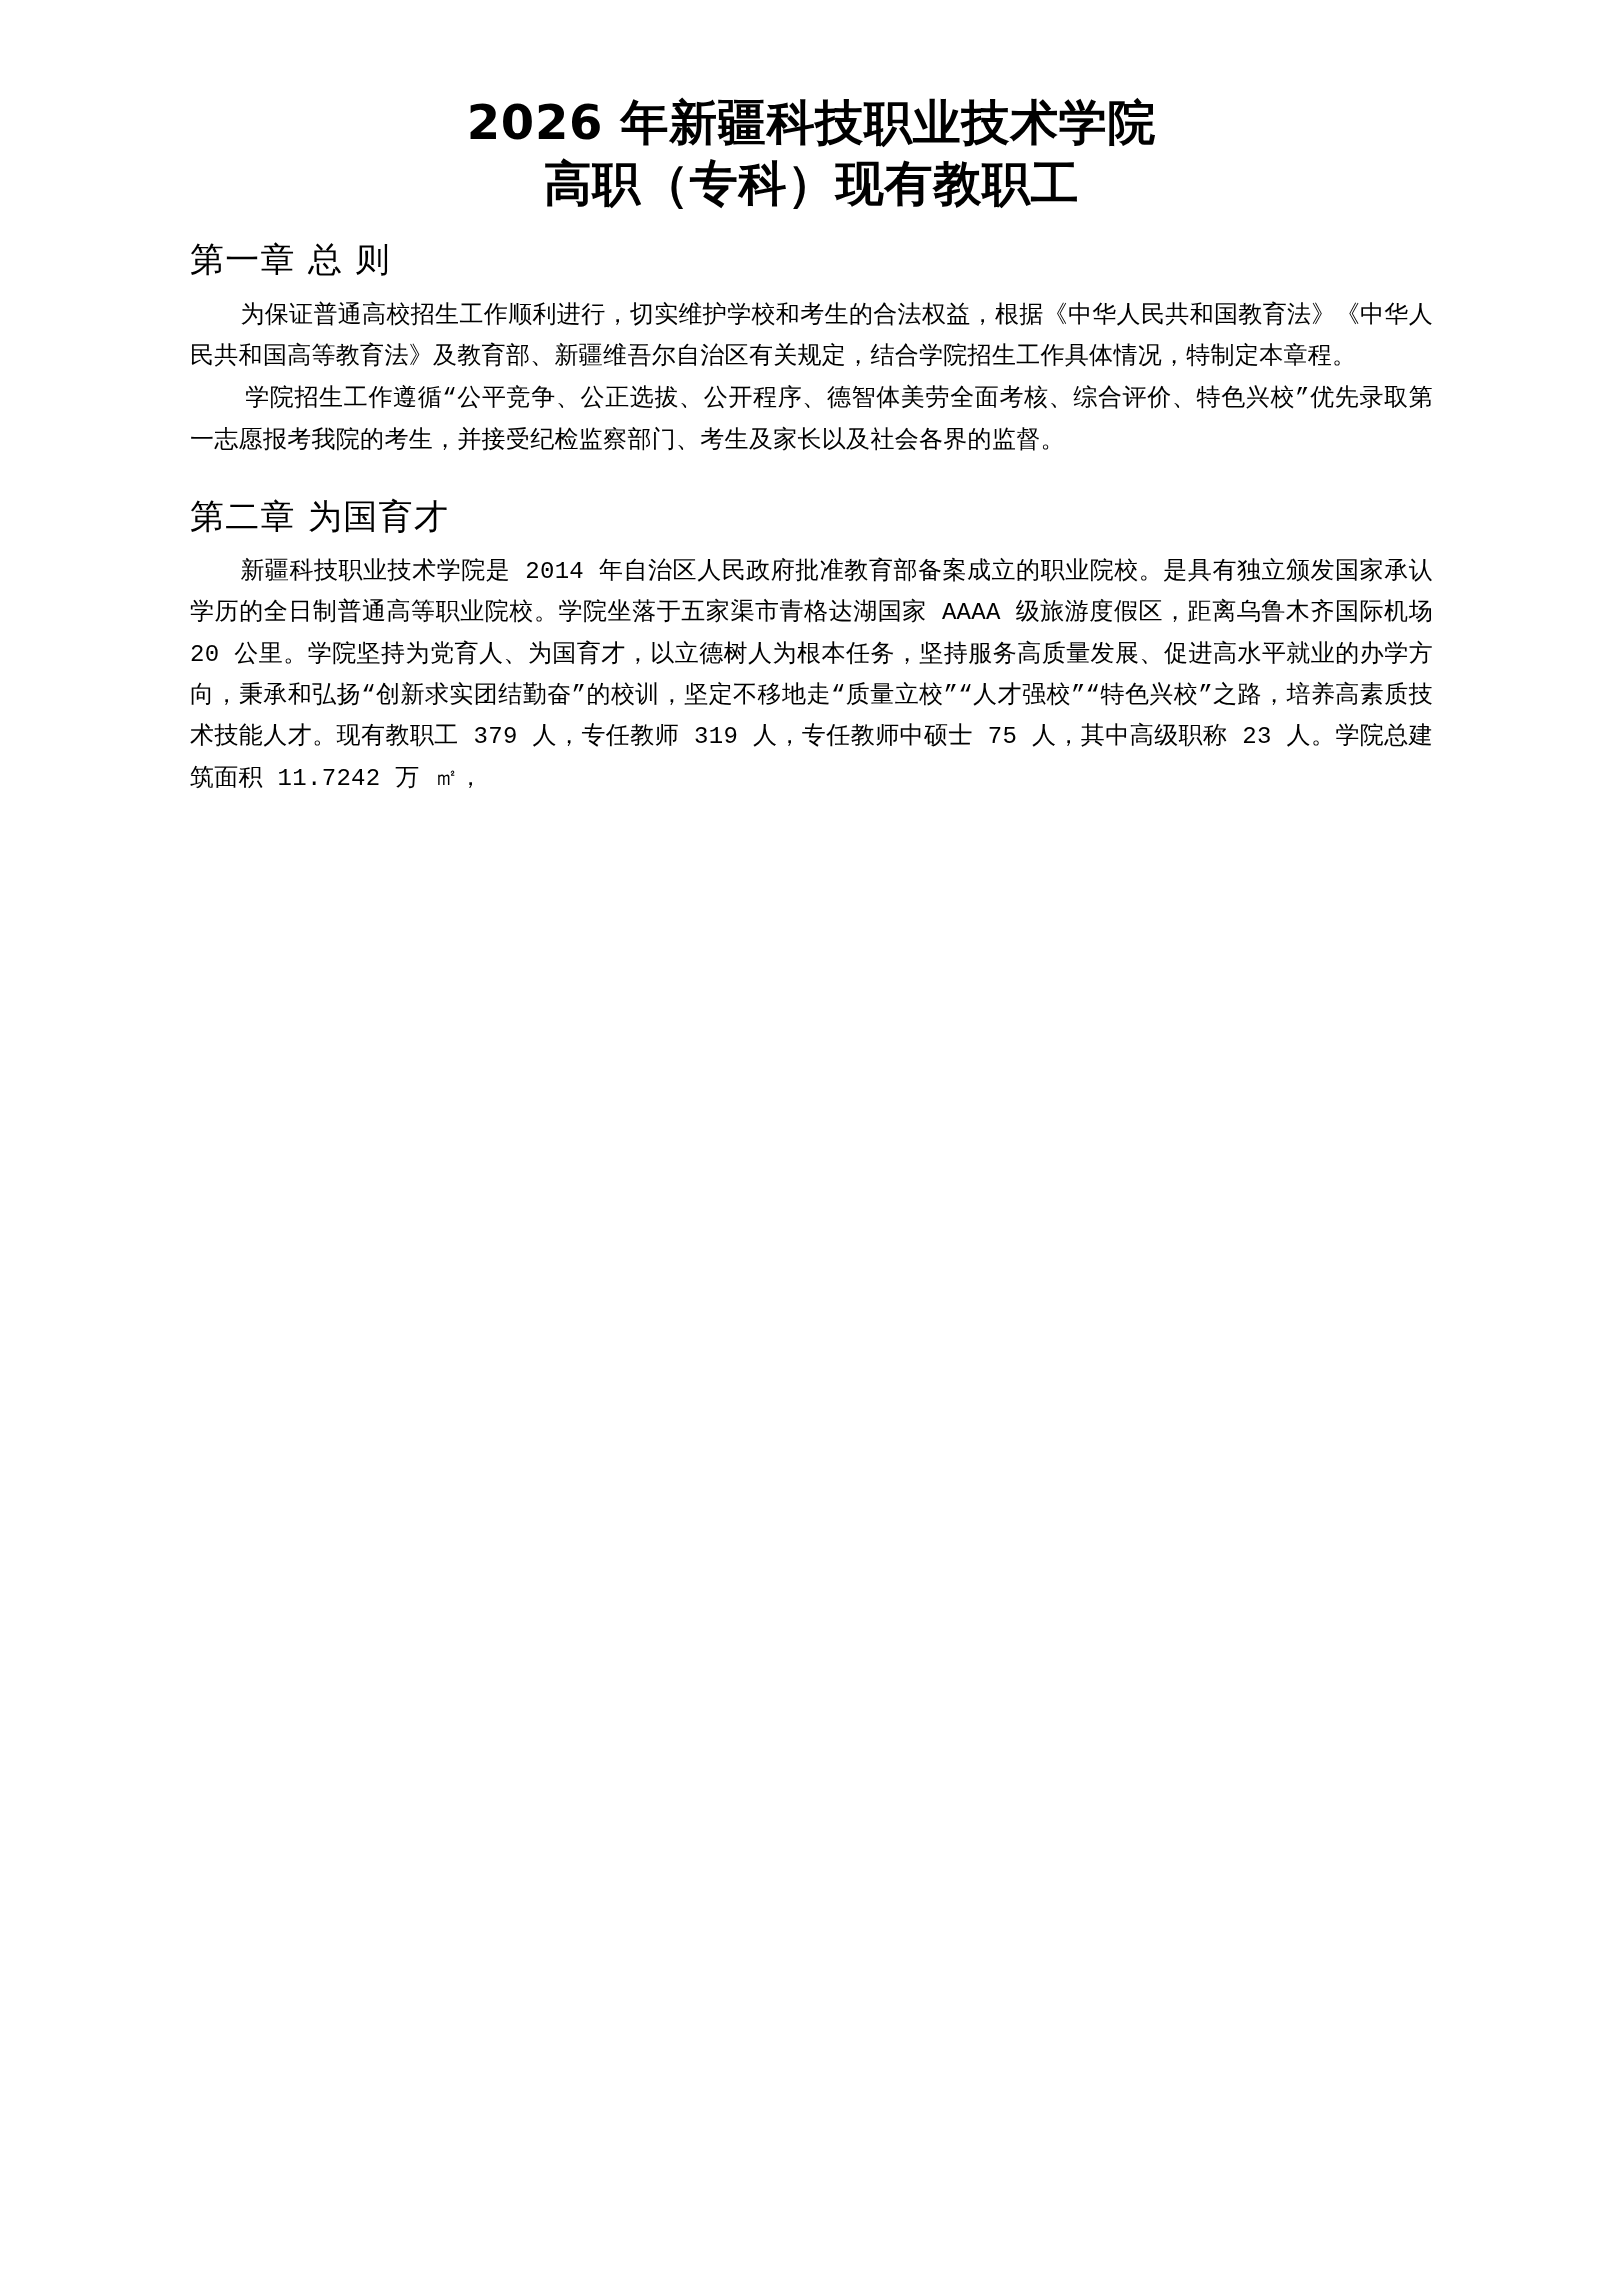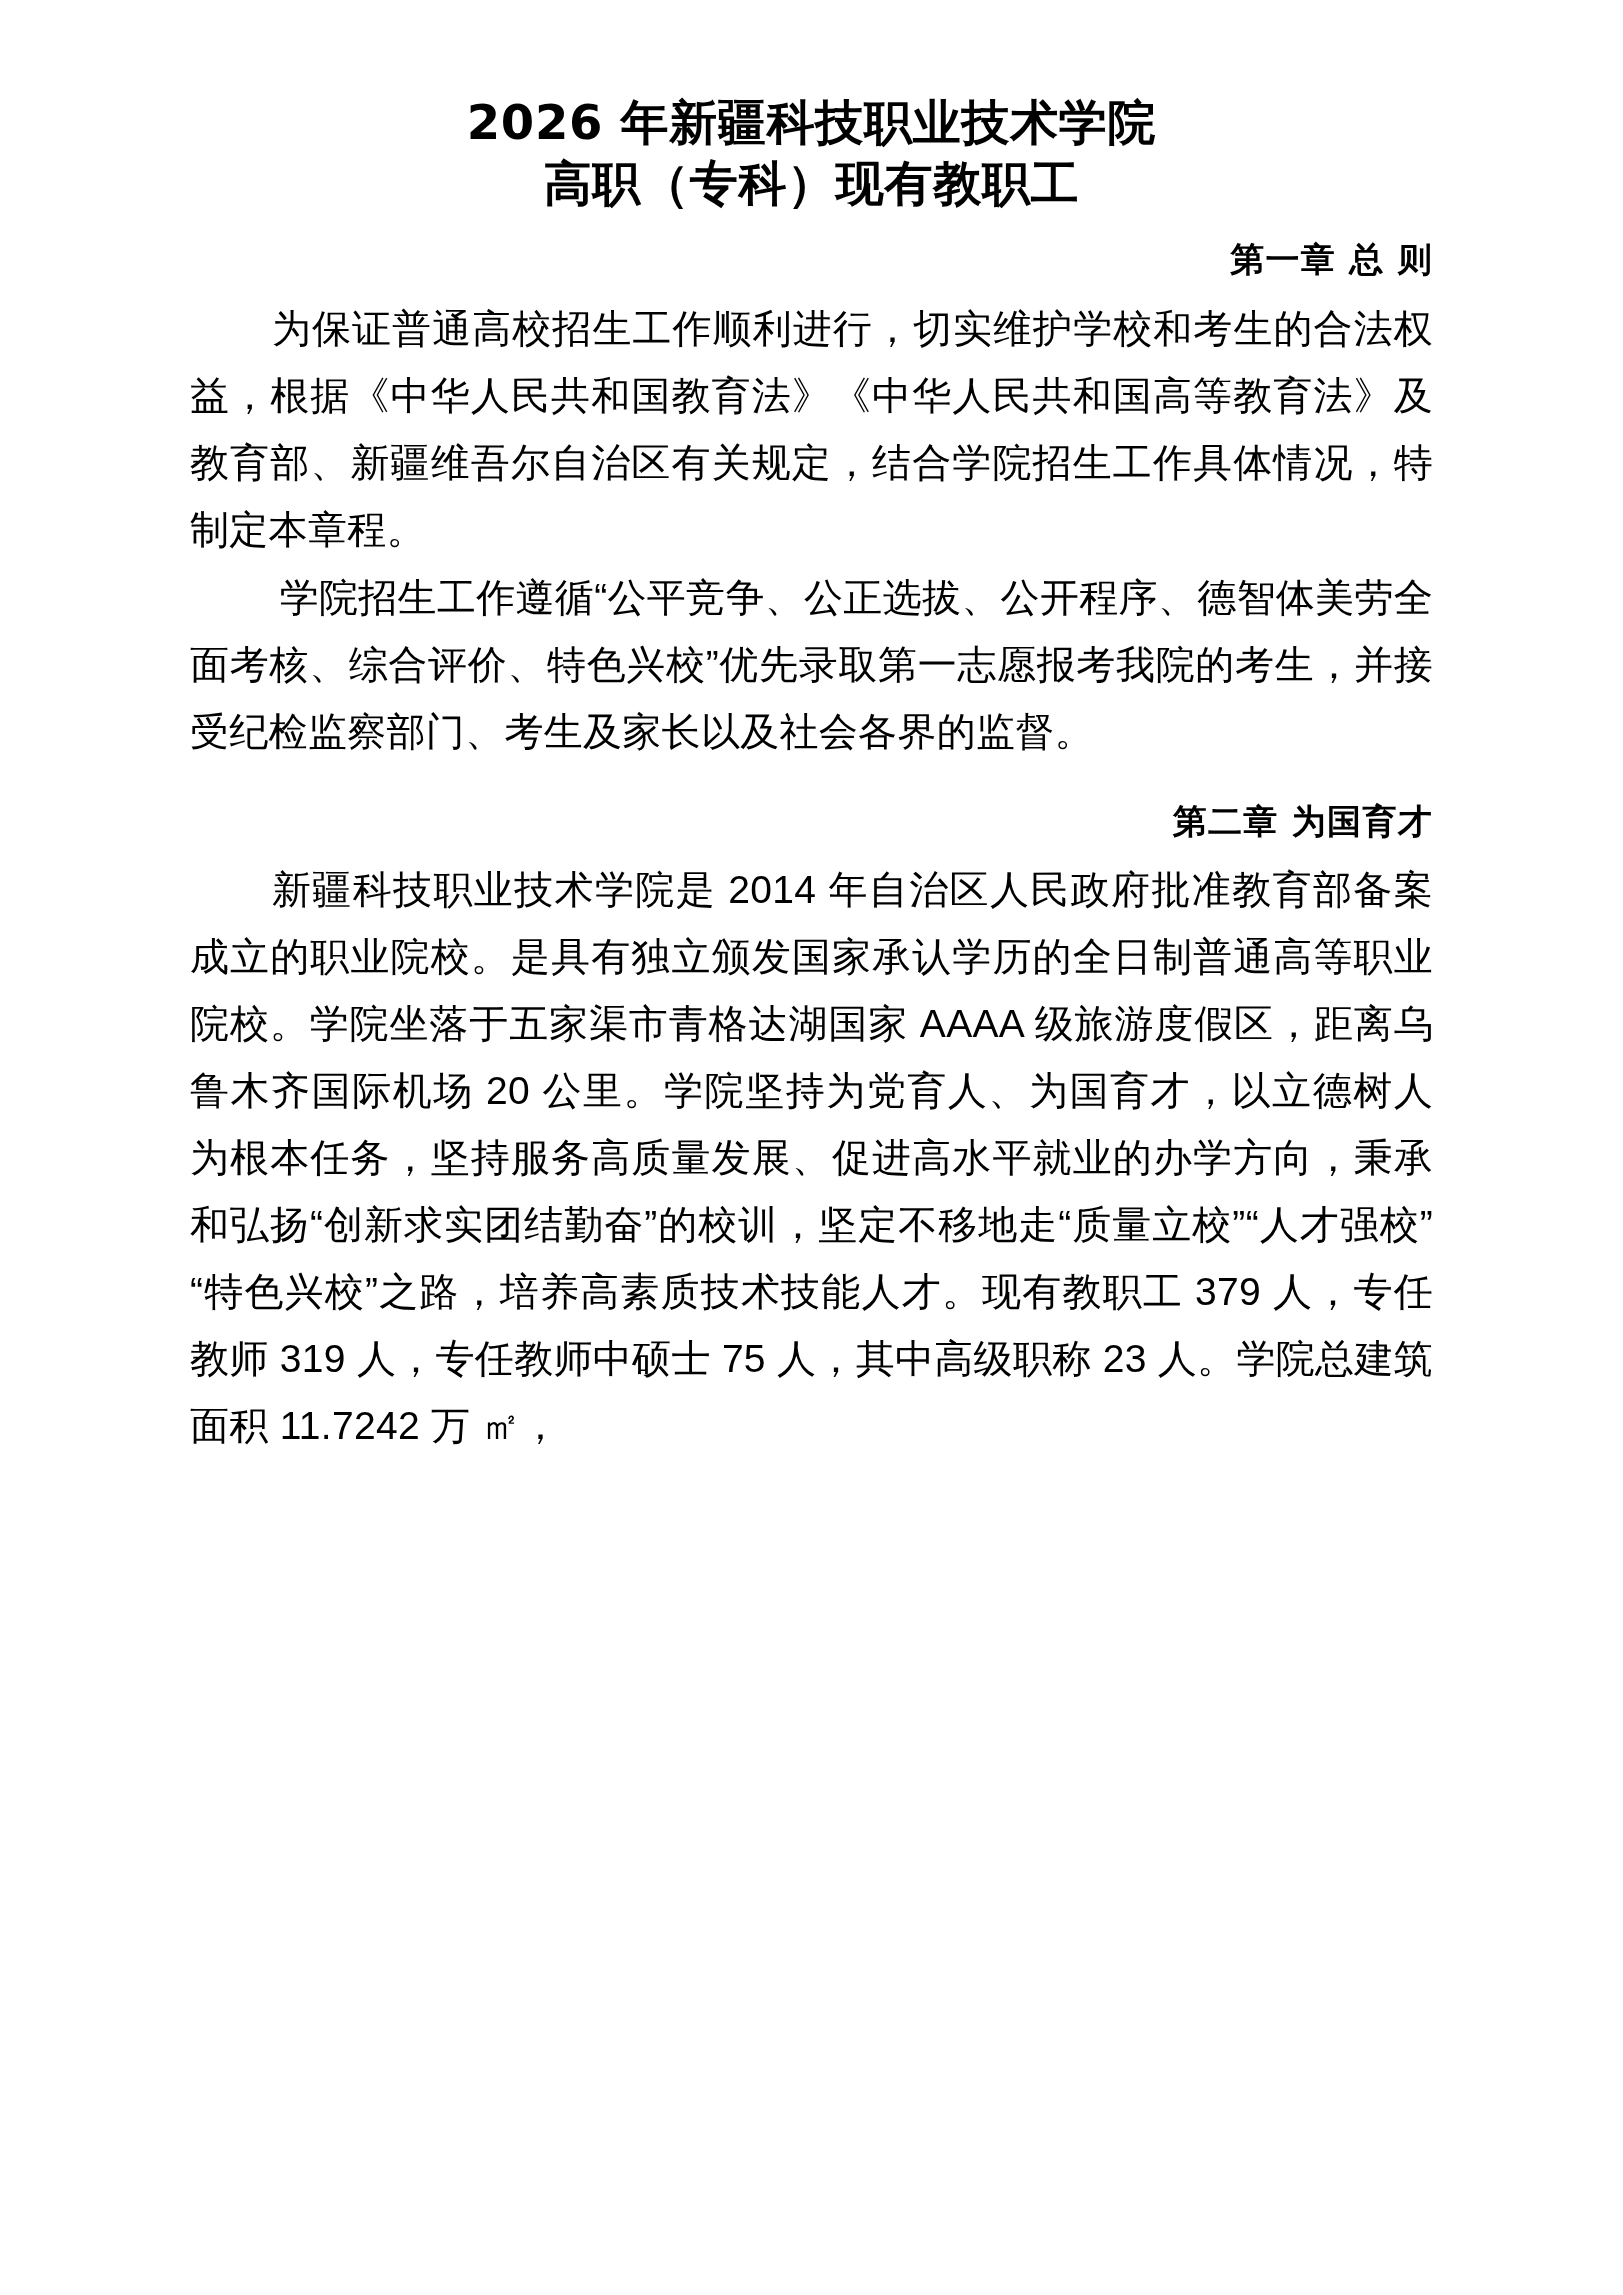--- a/index.html
+++ b/index.html
@@ -29,34 +29,34 @@
     font-size: 48px;
     line-height: 1.28;
     letter-spacing: 0.7px;
     margin: 0 0 2.6px 0;
   }
   .doc-title .line {
     display: block;
     white-space: nowrap;
   }
   .chapter-heading {
-    text-align: right;
+    text-align: left;
     font-family: "DejaVu Sans", "Liberation Sans", sans-serif;
-    font-weight: bold;
+    font-weight: normal;
     font-size: 34px;
     line-height: 1.5;
     letter-spacing: 1.3px;
     margin: 19.6px 0 9.2px 0;
   }
   .chapter-heading.second {
     margin-top: 30px;
   }
   .body-par {
-    font-family: Liberation Sans, sans-serif;
-    font-size: 39px;
+    font-family: Liberation Mono, monospace;
+    font-size: 24px;
     line-height: 1.72;
     text-align: justify;
     text-justify: inter-ideograph;
     text-indent: 2.1em;
     margin: 0 0 1.3px 0;
     letter-spacing: 0.3px;
   }
   .body-par.tight {
     text-indent: 2.3em;
   }

